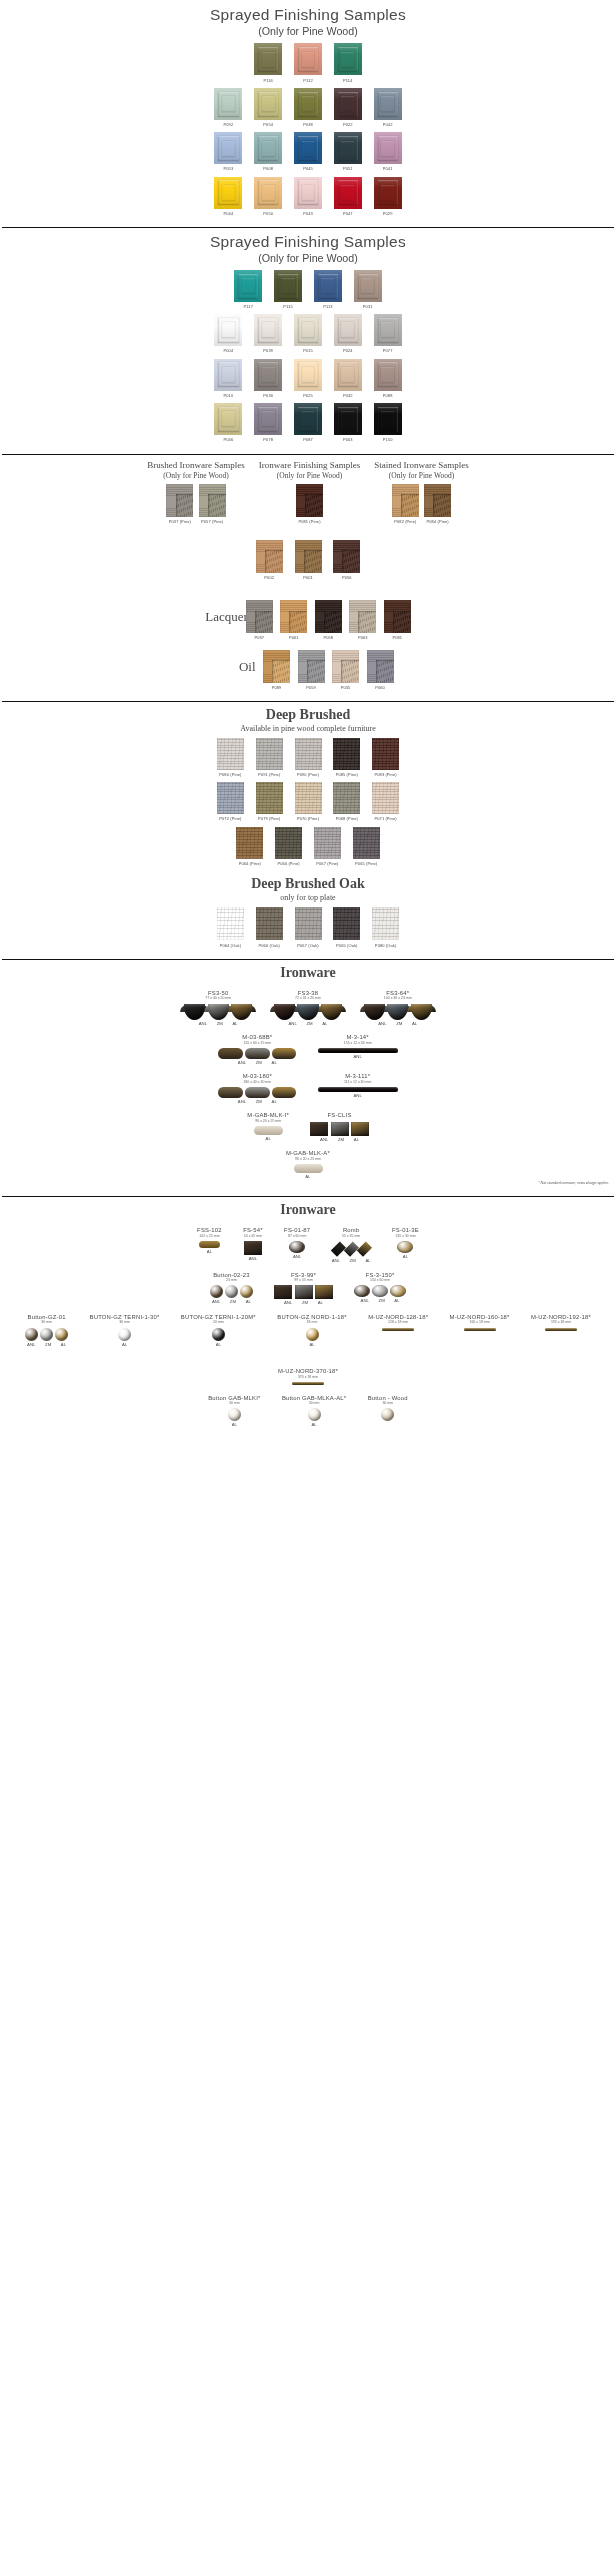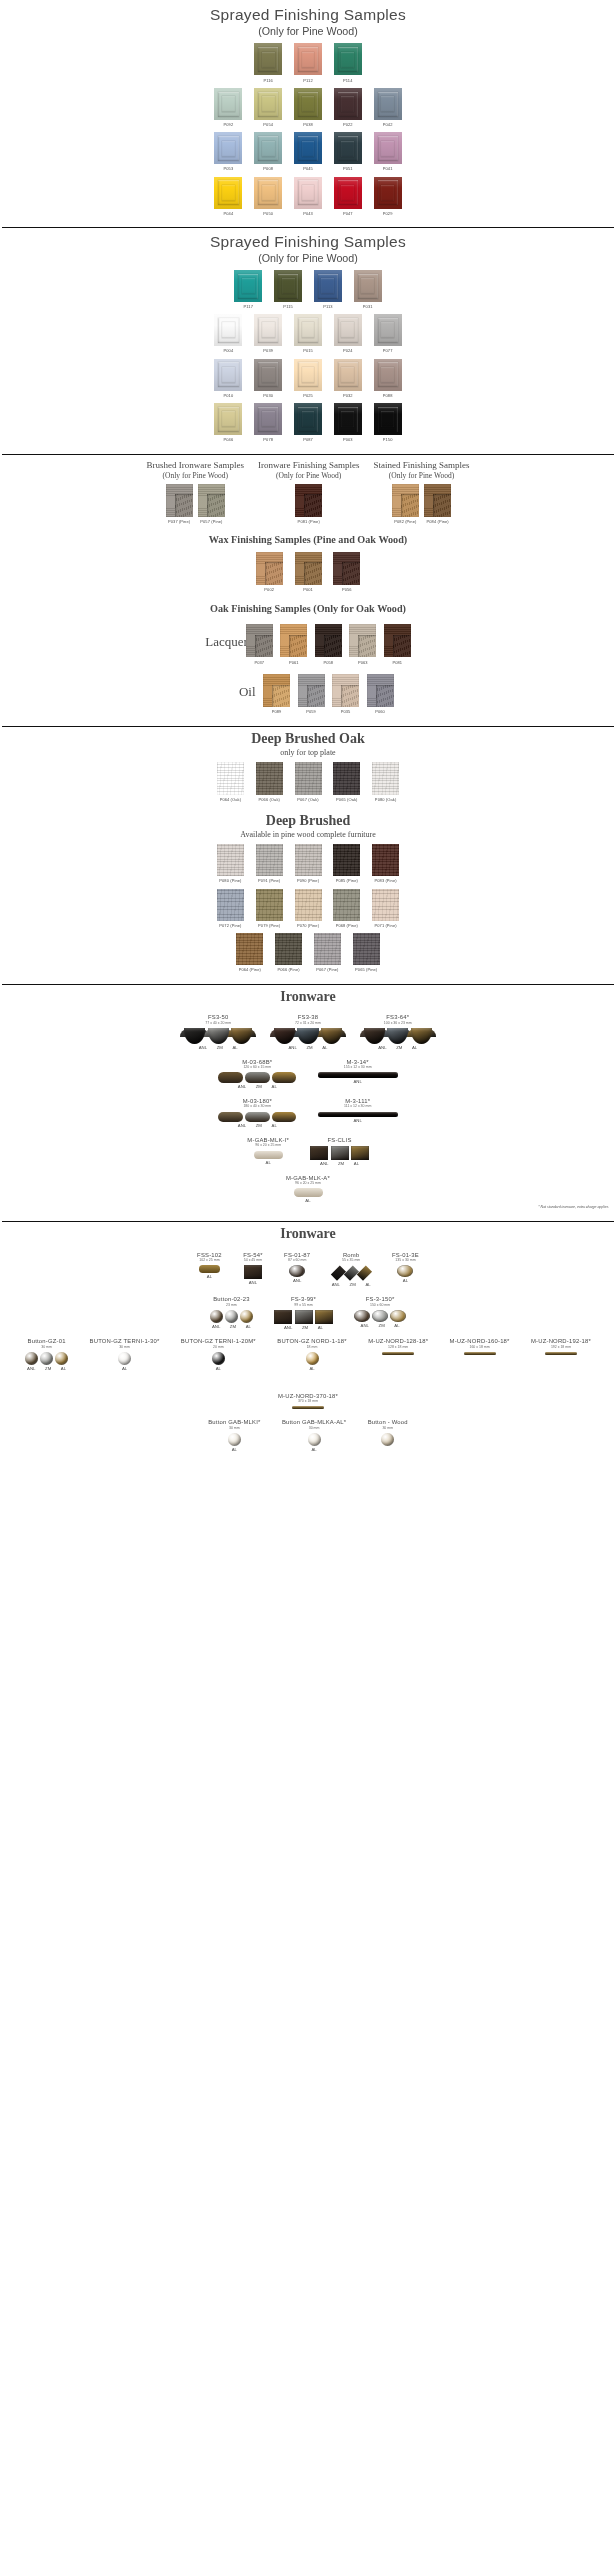--- a/index.html
+++ b/index.html
@@ -591,42 +591,41 @@
           <div class="row" style="gap: 5.3px;">
             <div class="swatch" style="width: 27px;">
               <div class="panel" style="width:27px;height:33px;--c:#4a231a;--c2:#3a1a13">
                 <div class="woodcorner"></div>
               </div>
               <span class="cap">P081 (Pine)</span>
             </div>
           </div>
         </div>
         <div class="tc">
-          <div class="col-title">Stained Finishing Samples</div>
+          <div class="col-title">Stained Ironware Samples</div>
           <div class="col-sub">(Only for Pine Wood)</div>
           <div class="row" style="gap: 5.3px;">
             <div class="swatch" style="width: 27px;">
               <div class="panel" style="width:27px;height:33px;--c:#c79a68;--c2:#b5874f">
                 <div class="woodcorner"></div>
               </div>
               <span class="cap">P082 (Pine)</span>
             </div>
             <div class="swatch" style="width: 27px;">
               <div class="panel" style="width:27px;height:33px;--c:#86613b;--c2:#6e4d2c">
                 <div class="woodcorner"></div>
               </div>
               <span class="cap">P084 (Pine)</span>
             </div>
           </div>
         </div>
       </div>
   </section>
 
   <section class="sec">
-    <h2 class="serif-title" style="font-size:10.2px">Wax Finishing Samples (Pine and Oak Wood)</h2>
     <div class="row" id="waxrow">
         <div class="swatch" style="width: 27px;">
           <div class="panel" style="width:27px;height:33px;--c:#c49264;--c2:#b9875b">
             <div class="woodcorner"></div>
           </div>
           <span class="cap">P002</span>
         </div>
         <div class="swatch" style="width: 27px;">
           <div class="panel" style="width:27px;height:33px;--c:#9a7448;--c2:#8a673e">
             <div class="woodcorner"></div>
@@ -636,21 +635,20 @@
         <div class="swatch" style="width: 27px;">
           <div class="panel" style="width:27px;height:33px;--c:#4e3029;--c2:#432720">
             <div class="woodcorner"></div>
           </div>
           <span class="cap">P056</span>
         </div>
       </div>
   </section>
 
   <section class="sec">
-    <h2 class="serif-title" style="font-size:10.2px">Oak Finishing Samples (Only for Oak Wood)</h2>
     <div id="oakgroups">
         <div class="labelled-row" style="margin-top: 4.3px;">
           <div class="side-label">Lacquer</div>
           <div class="row" style="gap: 7.5px;">
             <div class="swatch" style="width: 27px;">
               <div class="panel" style="width:27px;height:33px;--c:#8d8780;--c2:#7d766f">
                 <div class="woodcorner"></div>
               </div>
               <span class="cap">P037</span>
             </div>
@@ -706,20 +704,117 @@
                 <div class="woodcorner"></div>
               </div>
               <span class="cap">P060</span>
             </div>
           </div>
         </div>
       </div>
   </section>
 
   <hr class="rule">
+
+  <section class="sec">
+    <h2 class="serif-title">Deep Brushed</h2>
+    <div class="serif-small">Available in pine wood complete furniture</div>
+    <div id="dbrows">
+        <div class="row" style="gap: 11.8px;">
+          <div class="swatch" style="width: 27px;">
+            <div class="panel" style="width:27px;height:32px;--c:#d9d2cd">
+              <div class="wood"></div>
+            </div>
+            <span class="cap">P080 (Pine)</span>
+          </div>
+          <div class="swatch" style="width: 27px;">
+            <div class="panel" style="width:27px;height:32px;--c:#b5b2ae">
+              <div class="wood"></div>
+            </div>
+            <span class="cap">P091 (Pine)</span>
+          </div>
+          <div class="swatch" style="width: 27px;">
+            <div class="panel" style="width:27px;height:32px;--c:#c3bdb7">
+              <div class="wood"></div>
+            </div>
+            <span class="cap">P090 (Pine)</span>
+          </div>
+          <div class="swatch" style="width: 27px;">
+            <div class="panel" style="width:27px;height:32px;--c:#2a211c">
+              <div class="wood"></div>
+            </div>
+            <span class="cap">P085 (Pine)</span>
+          </div>
+          <div class="swatch" style="width: 27px;">
+            <div class="panel" style="width:27px;height:32px;--c:#4a241c">
+              <div class="wood"></div>
+            </div>
+            <span class="cap">P083 (Pine)</span>
+          </div>
+        </div>
+        <div class="row" style="gap: 11.8px;">
+          <div class="swatch" style="width: 27px;">
+            <div class="panel" style="width:27px;height:32px;--c:#9aa3b2">
+              <div class="wood"></div>
+            </div>
+            <span class="cap">P072 (Pine)</span>
+          </div>
+          <div class="swatch" style="width: 27px;">
+            <div class="panel" style="width:27px;height:32px;--c:#8d8157">
+              <div class="wood"></div>
+            </div>
+            <span class="cap">P079 (Pine)</span>
+          </div>
+          <div class="swatch" style="width: 27px;">
+            <div class="panel" style="width:27px;height:32px;--c:#d9c3a6">
+              <div class="wood"></div>
+            </div>
+            <span class="cap">P070 (Pine)</span>
+          </div>
+          <div class="swatch" style="width: 27px;">
+            <div class="panel" style="width:27px;height:32px;--c:#8c8a7a">
+              <div class="wood"></div>
+            </div>
+            <span class="cap">P068 (Pine)</span>
+          </div>
+          <div class="swatch" style="width: 27px;">
+            <div class="panel" style="width:27px;height:32px;--c:#e2cdbd">
+              <div class="wood"></div>
+            </div>
+            <span class="cap">P071 (Pine)</span>
+          </div>
+        </div>
+        <div class="row" style="gap: 11.8px;">
+          <div class="swatch" style="width: 27px;">
+            <div class="panel" style="width:27px;height:32px;--c:#8a6236">
+              <div class="wood"></div>
+            </div>
+            <span class="cap">P064 (Pine)</span>
+          </div>
+          <div class="swatch" style="width: 27px;">
+            <div class="panel" style="width:27px;height:32px;--c:#4f4a3c">
+              <div class="wood"></div>
+            </div>
+            <span class="cap">P066 (Pine)</span>
+          </div>
+          <div class="swatch" style="width: 27px;">
+            <div class="panel" style="width:27px;height:32px;--c:#a39ea0">
+              <div class="wood"></div>
+            </div>
+            <span class="cap">P067 (Pine)</span>
+          </div>
+          <div class="swatch" style="width: 27px;">
+            <div class="panel" style="width:27px;height:32px;--c:#5a5458">
+              <div class="wood"></div>
+            </div>
+            <span class="cap">P065 (Pine)</span>
+          </div>
+        </div>
+      </div>
+  </section>
 
   <section class="sec">
     <h2 class="serif-title">Deep Brushed Oak</h2>
     <div class="serif-small">only for top plate</div>
     <div class="row" id="dborow">
         <div class="swatch" style="width: 27px;">
           <div class="panel" style="width:27px;height:33px;--c:#533venir">
             <div class="wood"></div>
           </div>
           <span class="cap">P064 (Oak)</span>
@@ -744,117 +839,20 @@
         </div>
         <div class="swatch" style="width: 27px;">
           <div class="panel" style="width:27px;height:33px;--c:#ece9e6">
             <div class="wood"></div>
           </div>
           <span class="cap">P080 (Oak)</span>
         </div>
       </div>
   </section>
 
-  <section class="sec">
-    <h2 class="serif-title">Deep Brushed</h2>
-    <div class="serif-small">Available in pine wood complete furniture</div>
-    <div id="dbrows">
-        <div class="row" style="gap: 11.8px;">
-          <div class="swatch" style="width: 27px;">
-            <div class="panel" style="width:27px;height:32px;--c:#d9d2cd">
-              <div class="wood"></div>
-            </div>
-            <span class="cap">P080 (Pine)</span>
-          </div>
-          <div class="swatch" style="width: 27px;">
-            <div class="panel" style="width:27px;height:32px;--c:#b5b2ae">
-              <div class="wood"></div>
-            </div>
-            <span class="cap">P091 (Pine)</span>
-          </div>
-          <div class="swatch" style="width: 27px;">
-            <div class="panel" style="width:27px;height:32px;--c:#c3bdb7">
-              <div class="wood"></div>
-            </div>
-            <span class="cap">P090 (Pine)</span>
-          </div>
-          <div class="swatch" style="width: 27px;">
-            <div class="panel" style="width:27px;height:32px;--c:#2a211c">
-              <div class="wood"></div>
-            </div>
-            <span class="cap">P085 (Pine)</span>
-          </div>
-          <div class="swatch" style="width: 27px;">
-            <div class="panel" style="width:27px;height:32px;--c:#4a241c">
-              <div class="wood"></div>
-            </div>
-            <span class="cap">P083 (Pine)</span>
-          </div>
-        </div>
-        <div class="row" style="gap: 11.8px;">
-          <div class="swatch" style="width: 27px;">
-            <div class="panel" style="width:27px;height:32px;--c:#9aa3b2">
-              <div class="wood"></div>
-            </div>
-            <span class="cap">P072 (Pine)</span>
-          </div>
-          <div class="swatch" style="width: 27px;">
-            <div class="panel" style="width:27px;height:32px;--c:#8d8157">
-              <div class="wood"></div>
-            </div>
-            <span class="cap">P079 (Pine)</span>
-          </div>
-          <div class="swatch" style="width: 27px;">
-            <div class="panel" style="width:27px;height:32px;--c:#d9c3a6">
-              <div class="wood"></div>
-            </div>
-            <span class="cap">P070 (Pine)</span>
-          </div>
-          <div class="swatch" style="width: 27px;">
-            <div class="panel" style="width:27px;height:32px;--c:#8c8a7a">
-              <div class="wood"></div>
-            </div>
-            <span class="cap">P068 (Pine)</span>
-          </div>
-          <div class="swatch" style="width: 27px;">
-            <div class="panel" style="width:27px;height:32px;--c:#e2cdbd">
-              <div class="wood"></div>
-            </div>
-            <span class="cap">P071 (Pine)</span>
-          </div>
-        </div>
-        <div class="row" style="gap: 11.8px;">
-          <div class="swatch" style="width: 27px;">
-            <div class="panel" style="width:27px;height:32px;--c:#8a6236">
-              <div class="wood"></div>
-            </div>
-            <span class="cap">P064 (Pine)</span>
-          </div>
-          <div class="swatch" style="width: 27px;">
-            <div class="panel" style="width:27px;height:32px;--c:#4f4a3c">
-              <div class="wood"></div>
-            </div>
-            <span class="cap">P066 (Pine)</span>
-          </div>
-          <div class="swatch" style="width: 27px;">
-            <div class="panel" style="width:27px;height:32px;--c:#a39ea0">
-              <div class="wood"></div>
-            </div>
-            <span class="cap">P067 (Pine)</span>
-          </div>
-          <div class="swatch" style="width: 27px;">
-            <div class="panel" style="width:27px;height:32px;--c:#5a5458">
-              <div class="wood"></div>
-            </div>
-            <span class="cap">P065 (Pine)</span>
-          </div>
-        </div>
-      </div>
-  </section>
-
   <hr class="rule">
 
   <section class="sec">
     <h2 class="serif-title">Ironware</h2>
     <div id="iron1">
         <div class="iron-grid">
           <div class="iron-item">
             <div class="iron-code">FS3-50</div>
             <div class="iron-dim">77 x 40 x 20 mm</div>
             <div class="iron-art" style="display: flex; justify-content: center; align-items: flex-end; gap: 2.1px;">

